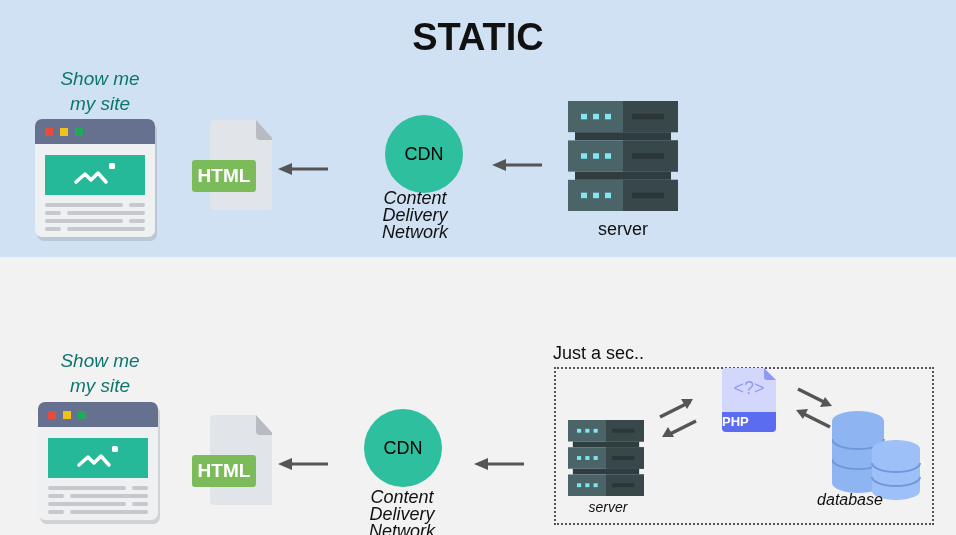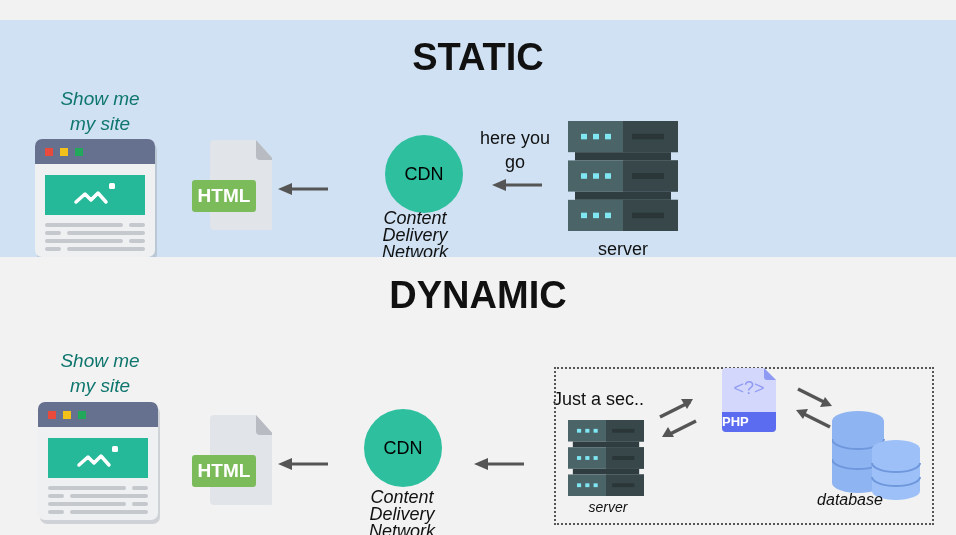--- a/index.html
+++ b/index.html
@@ -1,18 +1,18 @@
 <!DOCTYPE html>
 <html><head>
 <meta charset="utf-8">
 <style>
   html,body{margin:0;padding:0;}
   body{width:956px;height:535px;position:relative;overflow:hidden;font-family:"Liberation Sans",sans-serif;background:#f2f2f2;}
   .panel{position:absolute;left:0;width:956px;}
-  .static{top:0;height:299px;background:#cfe1f2;margin-top:20px;}
+  .static{top:0;height:299px;background:#cfe1f2;}
   .dynamic{top:257px;height:278px;background:#f2f2f2;}
   .title{position:absolute;width:100%;text-align:center;font-weight:bold;font-size:38px;color:#111;}
   .abs{position:absolute;}
   .caption{position:absolute;font-style:italic;font-size:19px;color:#0f766e;text-align:center;line-height:25px;}
   .small-it{position:absolute;font-style:italic;font-size:18px;color:#111;text-align:center;line-height:17px;}
   .plain{position:absolute;font-size:18px;color:#111;text-align:center;line-height:24px;}
   .cdn{position:absolute;width:78px;height:78px;border-radius:50%;background:#2ebf9e;color:#000000;font-size:18px;display:flex;align-items:center;justify-content:center;}
   .dotted{position:absolute;border:2px dotted #555;}
 </style>
 </head>
@@ -99,37 +99,32 @@
   <svg class="abs" style="left:278px;top:162px;" width="50" height="14">
       <use href="#arrowleft"></use>
     </svg>
 
   <div class="cdn" style="left:385px;top:115px;">CDN</div>
   <div class="small-it" style="left:350px;top:190px;width:130px;">
     <div>Content Delivery</div>
     <div>Network</div>
   </div>
 
-  <div class="plain" style="left:470px;top:106px;width:90px;">
-    <div>here you</div>
-    <div>go</div>
-  </div>
 
   <svg class="abs" style="left:492px;top:158px;" width="50" height="14">
       <use href="#arrowleft"></use>
     </svg>
 
   <svg class="abs" style="left:568px;top:101px;" width="110" height="110" viewBox="0 0 110 120" preserveAspectRatio="none">
       <use href="#server"></use>
     </svg>
   <div class="plain" style="left:573px;top:217px;width:100px;">server</div>
 </div>
 
 <div class="panel dynamic">
-  <div class="title" style="top:17px;">DYNAMIC</div>
 
   <div class="caption" style="left:40px;top:91px;width:120px;">
     <div>Show me</div>
     <div>my site</div>
   </div>
 
   <svg class="abs" style="left:38px;top:145px;" width="124" height="124">
       <use href="#browser"></use>
     </svg>
 
@@ -147,21 +142,21 @@
   <div class="cdn" style="left:364px;top:152px;">CDN</div>
   <div class="small-it" style="left:337px;top:232px;width:130px;">
     <div>Content Delivery</div>
     <div>Network</div>
   </div>
 
   <svg class="abs" style="left:474px;top:200px;" width="50" height="14">
       <use href="#arrowleft"></use>
     </svg>
 
-  <div class="plain" style="left:553px;top:84px;width:110px;text-align:left;font-size:18px;margin-top:46px;">Just a sec..</div>
+  <div class="plain" style="left:553px;top:84px;width:110px;text-align:left;font-size:18px;">Just a sec..</div>
   <div class="dotted" style="left:554px;top:110px;width:376px;height:154px;"></div>
 
   <svg class="abs" style="left:568px;top:163px;" width="76" height="76" viewBox="0 0 110 120" preserveAspectRatio="none">
       <use href="#server"></use>
     </svg>
   <div class="small-it" style="left:568px;top:242px;width:80px;font-size:14px;">server</div>
 
   <svg class="abs" style="left:658px;top:140px;" width="40" height="40">
     <line x1="2" y1="20" x2="32" y2="5" stroke="#555" stroke-width="3.5"></line>
     <path d="M35 2 L23 2 L29 12 Z" fill="#555"></path>

